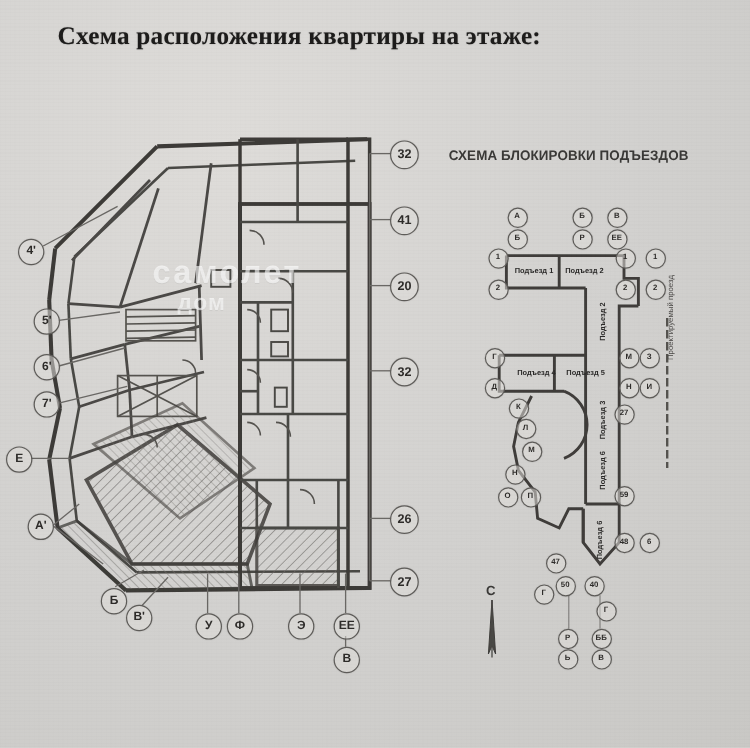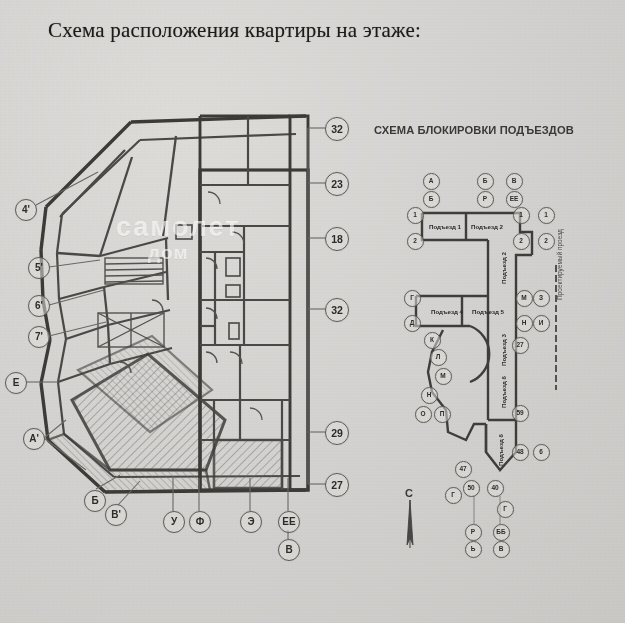--- a/index.html
+++ b/index.html
@@ -21,21 +21,21 @@
     pointer-events:none;
     opacity:.35;
     background-image:
       repeating-linear-gradient(0deg, rgba(0,0,0,.025) 0 1px, rgba(255,255,255,0) 1px 3px),
       repeating-linear-gradient(90deg, rgba(0,0,0,.02) 0 1px, rgba(255,255,255,0) 1px 4px);
   }
   #title{
     position:absolute;
     left:48px;top:18px;
     font-family:"Liberation Serif", serif;
-    font-weight:normal;
+    font-weight:bold;
     font-size:21px;
     letter-spacing:.2px;
     color:#1d1c1b;
     text-shadow:0 0 1px rgba(0,0,0,.35);
     white-space:nowrap;
   }
   #blocktitle{
     position:absolute;
     left:374px;top:124px;
     font-family:"Liberation Sans", sans-serif;
@@ -49,21 +49,21 @@
   }
   svg{position:absolute;left:0;top:0;width:625px;height:623px;}
   .wm{
     position:absolute;
     color:rgba(255,255,255,.62);
     font-weight:bold;
     letter-spacing:2px;
     pointer-events:none;
     text-shadow:0 1px 0 rgba(0,0,0,.05);
   }
-  #wm1{left:116px;top:212px;font-size:27px;}
+  #wm1{left:127px;top:212px;font-size:27px;}
   #wm2{left:148px;top:242px;font-size:19px;letter-spacing:1px;}
   .cap{
     position:absolute;
     font-size:8px;
     font-weight:bold;
     color:#2b2a29;
     font-family:"Liberation Sans", sans-serif;
     white-space:nowrap;
     pointer-events:none;
   }
@@ -290,30 +290,30 @@
 
 <div class="compass-letter">С</div>
 
 <div class="vstreet">Проектируемый проезд</div>
 
 <div id="overlay">
     <div style="position: absolute; left: 325px; top: 117px; width: 22px; height: 22px; border-radius: 50%; border: 1.4px solid rgb(94, 92, 89); background: rgba(222, 220, 217, 0.55); display: flex; align-items: center; justify-content: center; font-family: &quot;Liberation Sans&quot;, sans-serif; font-weight: bold; font-size: 10.5px; color: rgb(46, 44, 42); line-height: 1; box-shadow: rgba(0, 0, 0, 0.25) 0px 0px 1px;">
       <span>32</span>
     </div>
     <div style="position: absolute; left: 325px; top: 172px; width: 22px; height: 22px; border-radius: 50%; border: 1.4px solid rgb(94, 92, 89); background: rgba(222, 220, 217, 0.55); display: flex; align-items: center; justify-content: center; font-family: &quot;Liberation Sans&quot;, sans-serif; font-weight: bold; font-size: 10.5px; color: rgb(46, 44, 42); line-height: 1; box-shadow: rgba(0, 0, 0, 0.25) 0px 0px 1px;">
-      <span>23</span>
+      <span>41</span>
     </div>
     <div style="position: absolute; left: 325px; top: 227px; width: 22px; height: 22px; border-radius: 50%; border: 1.4px solid rgb(94, 92, 89); background: rgba(222, 220, 217, 0.55); display: flex; align-items: center; justify-content: center; font-family: &quot;Liberation Sans&quot;, sans-serif; font-weight: bold; font-size: 10.5px; color: rgb(46, 44, 42); line-height: 1; box-shadow: rgba(0, 0, 0, 0.25) 0px 0px 1px;">
-      <span>18</span>
+      <span>20</span>
     </div>
     <div style="position: absolute; left: 325px; top: 298px; width: 22px; height: 22px; border-radius: 50%; border: 1.4px solid rgb(94, 92, 89); background: rgba(222, 220, 217, 0.55); display: flex; align-items: center; justify-content: center; font-family: &quot;Liberation Sans&quot;, sans-serif; font-weight: bold; font-size: 10.5px; color: rgb(46, 44, 42); line-height: 1; box-shadow: rgba(0, 0, 0, 0.25) 0px 0px 1px;">
       <span>32</span>
     </div>
     <div style="position: absolute; left: 325px; top: 421px; width: 22px; height: 22px; border-radius: 50%; border: 1.4px solid rgb(94, 92, 89); background: rgba(222, 220, 217, 0.55); display: flex; align-items: center; justify-content: center; font-family: &quot;Liberation Sans&quot;, sans-serif; font-weight: bold; font-size: 10.5px; color: rgb(46, 44, 42); line-height: 1; box-shadow: rgba(0, 0, 0, 0.25) 0px 0px 1px;">
-      <span>29</span>
+      <span>26</span>
     </div>
     <div style="position: absolute; left: 325px; top: 473px; width: 22px; height: 22px; border-radius: 50%; border: 1.4px solid rgb(94, 92, 89); background: rgba(222, 220, 217, 0.55); display: flex; align-items: center; justify-content: center; font-family: &quot;Liberation Sans&quot;, sans-serif; font-weight: bold; font-size: 10.5px; color: rgb(46, 44, 42); line-height: 1; box-shadow: rgba(0, 0, 0, 0.25) 0px 0px 1px;">
       <span>27</span>
     </div>
     <div style="position: absolute; left: 15px; top: 199px; width: 20px; height: 20px; border-radius: 50%; border: 1.4px solid rgb(94, 92, 89); background: rgba(222, 220, 217, 0.55); display: flex; align-items: center; justify-content: center; font-family: &quot;Liberation Sans&quot;, sans-serif; font-weight: bold; font-size: 10px; color: rgb(46, 44, 42); line-height: 1; box-shadow: rgba(0, 0, 0, 0.25) 0px 0px 1px;">
       <span>4'</span>
     </div>
     <div style="position: absolute; left: 28px; top: 257px; width: 20px; height: 20px; border-radius: 50%; border: 1.4px solid rgb(94, 92, 89); background: rgba(222, 220, 217, 0.55); display: flex; align-items: center; justify-content: center; font-family: &quot;Liberation Sans&quot;, sans-serif; font-weight: bold; font-size: 10px; color: rgb(46, 44, 42); line-height: 1; box-shadow: rgba(0, 0, 0, 0.25) 0px 0px 1px;">
       <span>5'</span>
     </div>

